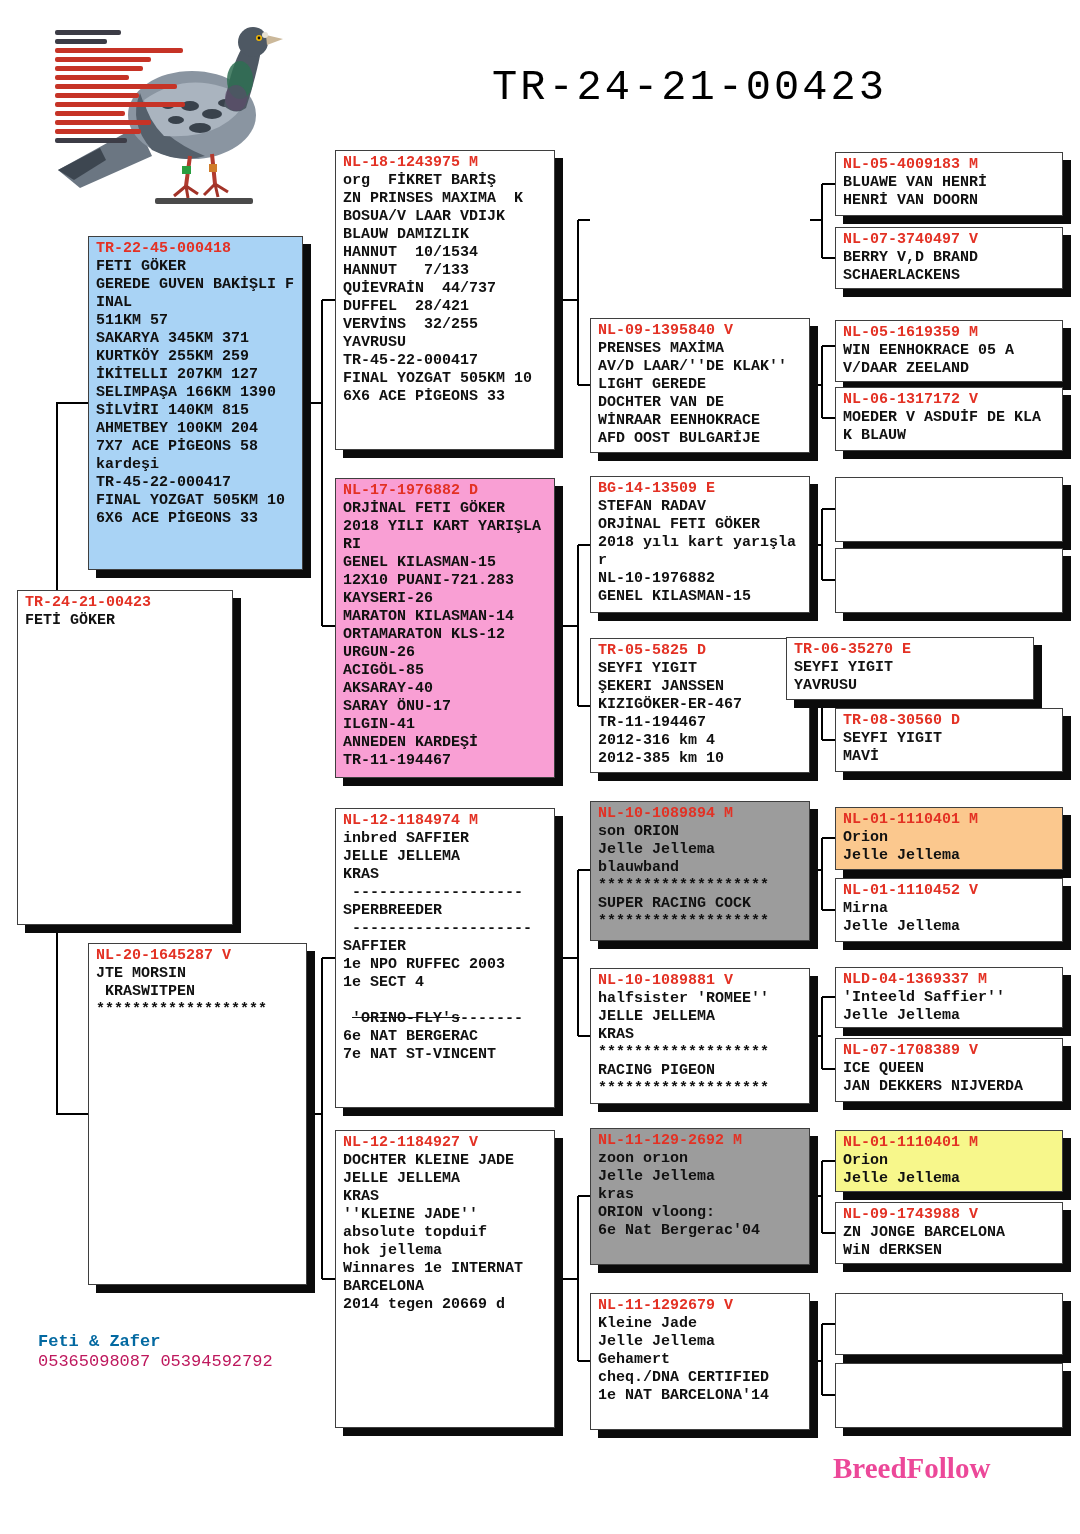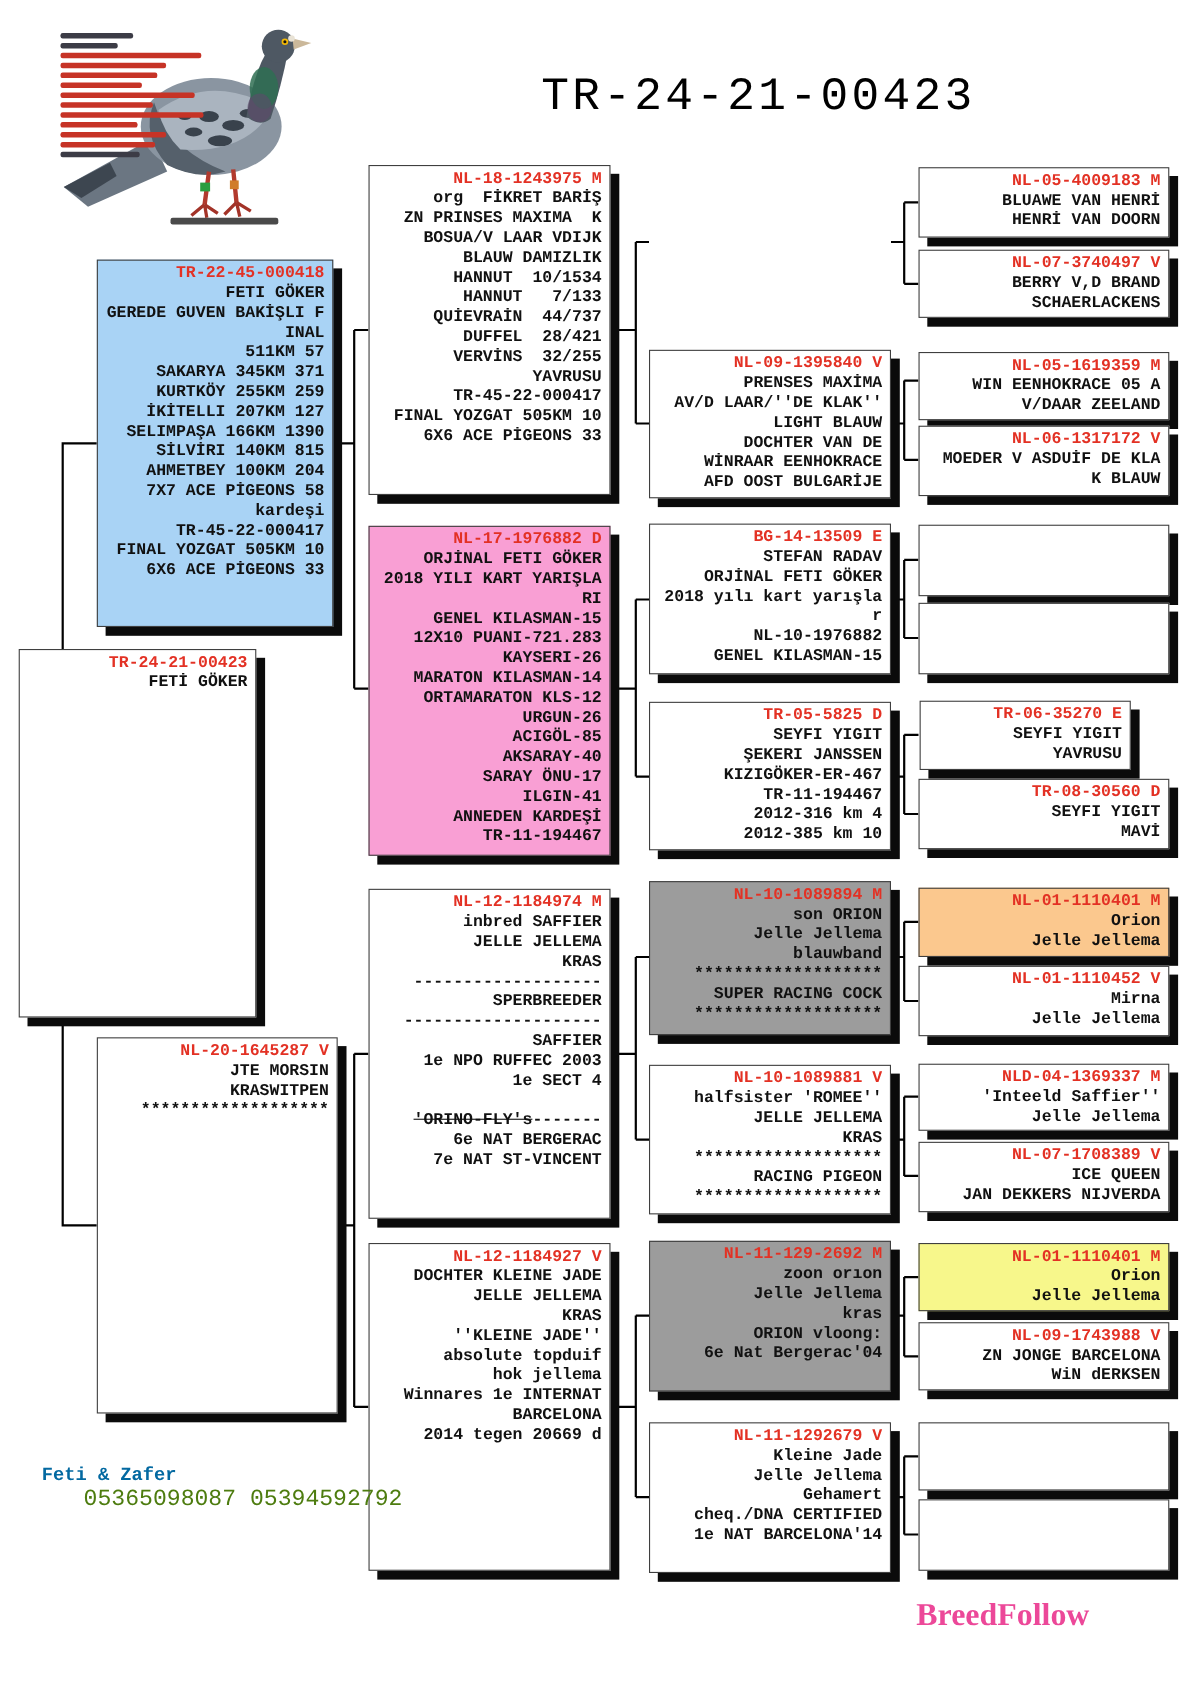--- a/index.html
+++ b/index.html
@@ -1,33 +1,33 @@
 <!DOCTYPE html>
 <html><head>
 <meta charset="utf-8">
 <style>
   html,body{margin:0;padding:0;background:#fff;}
   #page{position:relative;width:1080px;height:1534px;background:#fff;overflow:hidden;
         font-family:"Liberation Mono","DejaVu Sans Mono",monospace;}
   #connectors{position:absolute;left:0;top:0;z-index:0;}
   .box{position:absolute;z-index:2;background:#fff;border:1px solid #3f3f3f;
        box-shadow:8px 8px 0 #0b0b0b;padding:3px 7px;box-sizing:border-box;
-       font-weight:700;font-size:15px;line-height:18px;color:#111;overflow:hidden;text-align:right;}
+       font-weight:700;font-size:15px;line-height:18px;color:#111;overflow:hidden;}
   .box .ring{color:#e33124;white-space:pre;}
   .box .body{white-space:pre-wrap;}
   .blue{background:#a9d3f5;}
   .pink{background:#f99fd4;}
   .gray{background:#9c9c9c;}
   .orange{background:#fbc88e;}
   .yellow{background:#f7f78b;}
   .struck{text-decoration:line-through;}
   #title{position:absolute;left:492px;top:64px;z-index:2;font-size:42px;font-weight:400;
          letter-spacing:3px;color:#000;white-space:pre;}
   #breeder-name{position:absolute;left:38px;top:1332px;z-index:2;font-size:17px;font-weight:700;color:#0369a1;}
-  #breeder-phones{position:absolute;left:38px;top:1352px;z-index:2;font-size:21px;font-weight:400;color:#4d7c0f;margin-left:38px;}
+  #breeder-phones{position:absolute;left:38px;top:1352px;z-index:2;font-size:17px;font-weight:400;color:#be185d;}
   #brand{position:absolute;left:833px;top:1452px;z-index:2;
          font-family:"Liberation Serif","DejaVu Serif",serif;font-size:29px;font-weight:600;color:#ec4899;}
   
   #pigeon-wrap{position:absolute;left:40px;top:8px;width:280px;height:210px;z-index:1;}
   #caption-lines{position:absolute;left:15px;top:22px;z-index:1;}
   #caption-lines .cl{height:5px;margin-bottom:4px;border-radius:2px;background:#c63326;filter:blur(.4px);}
   #caption-lines .dk{background:#3c3c46;}
   #foot-caption{position:absolute;left:115px;top:190px;width:98px;height:6px;background:#4a4a4a;
                 border-radius:2px;filter:blur(.5px);z-index:3;}
 </style>
@@ -198,21 +198,21 @@
 hok jellema
 Winnares 1e INTERNAT
 BARCELONA
 2014 tegen 20669 d</div>
   </div>
 
   <div class="box" style="left:590px;top:318px;width:220px;height:135px">
     <div class="ring">NL-09-1395840 V</div>
     <div class="body">PRENSES MAXİMA
 AV/D LAAR/''DE KLAK''
-LIGHT BLAUW
+LIGHT GEREDE
 DOCHTER VAN DE
 WİNRAAR EENHOKRACE
 AFD OOST BULGARİJE</div>
   </div>
   <div class="box" style="left:590px;top:476px;width:220px;height:137px">
     <div class="ring">BG-14-13509 E</div>
     <div class="body">STEFAN RADAV
 ORJİNAL FETI GÖKER
 2018 yılı kart yarışla
 r
@@ -278,21 +278,21 @@
     <div class="body">WIN EENHOKRACE 05 A
 V/DAAR ZEELAND</div>
   </div>
   <div class="box" style="left:835px;top:387px;width:228px;height:64px">
     <div class="ring">NL-06-1317172 V</div>
     <div class="body">MOEDER V ASDUİF DE KLA
 K BLAUW</div>
   </div>
   <div class="box" style="left:835px;top:477px;width:228px;height:65px"></div>
   <div class="box" style="left:835px;top:548px;width:228px;height:65px"></div>
-  <div class="box" style="left:836px;top:637px;width:192px;height:63px">
+  <div class="box" style="left:786px;top:637px;width:248px;height:63px">
     <div class="ring">TR-06-35270 E</div>
     <div class="body">SEYFI YIGIT
 YAVRUSU</div>
   </div>
   <div class="box" style="left:835px;top:708px;width:228px;height:64px">
     <div class="ring">TR-08-30560 D</div>
     <div class="body">SEYFI YIGIT
 MAVİ</div>
   </div>
   <div class="box orange" style="left:835px;top:807px;width:228px;height:63px">

